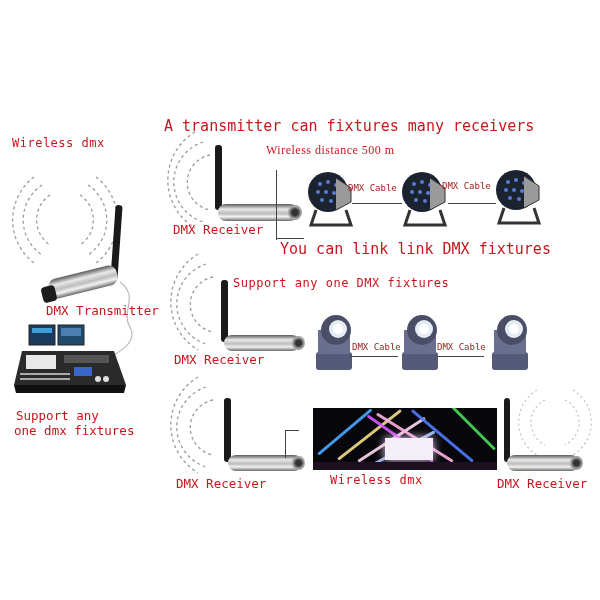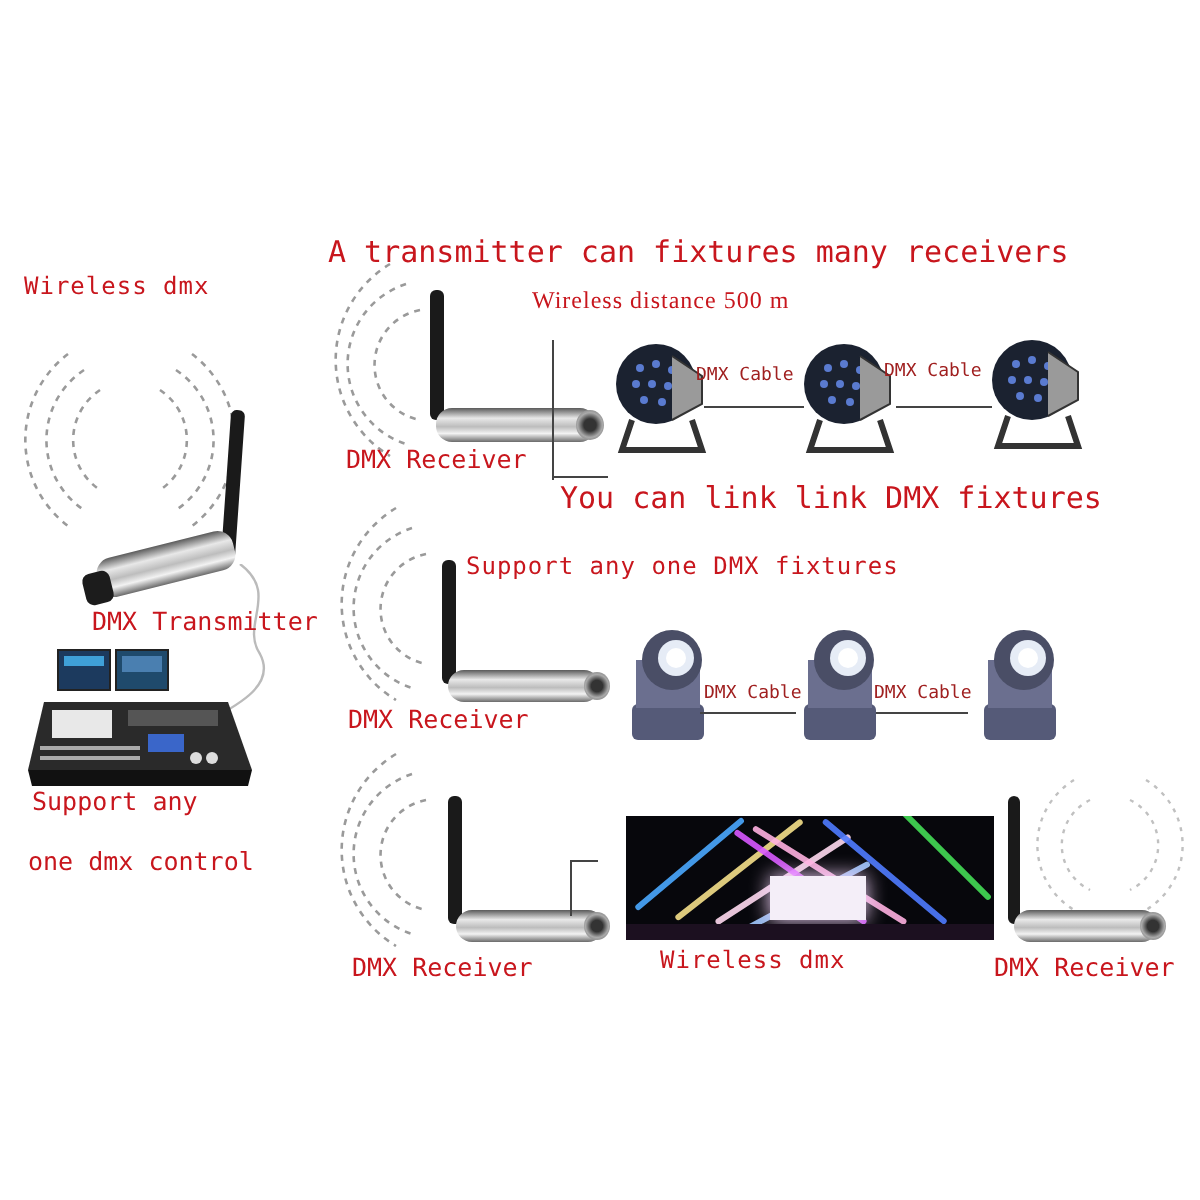--- a/index.html
+++ b/index.html
@@ -65,22 +65,22 @@
     <rect x="50" y="32" width="45" height="8" fill="#555"></rect>
     <rect x="60" y="44" width="18" height="9" fill="#3a66c9"></rect>
     <g fill="#aaa">
         <rect x="6" y="50" width="50" height="2"></rect>
         <rect x="6" y="55" width="50" height="2"></rect>
       </g>
     <circle cx="84" cy="56" r="3" fill="#ddd"></circle>
       <circle cx="92" cy="56" r="3" fill="#ddd"></circle>
     <polygon points="0,62 112,62 110,70 2,70" fill="#111"></polygon>
   </svg>
-  <div class="abs red t-small" style="left:16px;top:393px;">Support any</div>
-  <div class="abs red t-small" style="left:14px;top:423px;">one dmx control</div>
+  <div class="abs red t-small" style="left:16px;top:408px;">Support any</div>
+  <div class="abs red t-small" style="left:14px;top:423px;">one dmx fixtures</div>
 </div>
 
 <div>
   <svg class="waves" style="left:165px;top:130px;" width="50" height="100">
     <g fill="none" stroke="#9a9a9a" stroke-width="1.3" stroke-dasharray="3 3">
       <path d="M45 25 A28 28 0 0 0 45 80"></path>
         <path d="M38 12 A42 42 0 0 0 38 92"></path>
         <path d="M30 2 A56 56 0 0 0 30 98"></path>
     </g>
   </svg>

